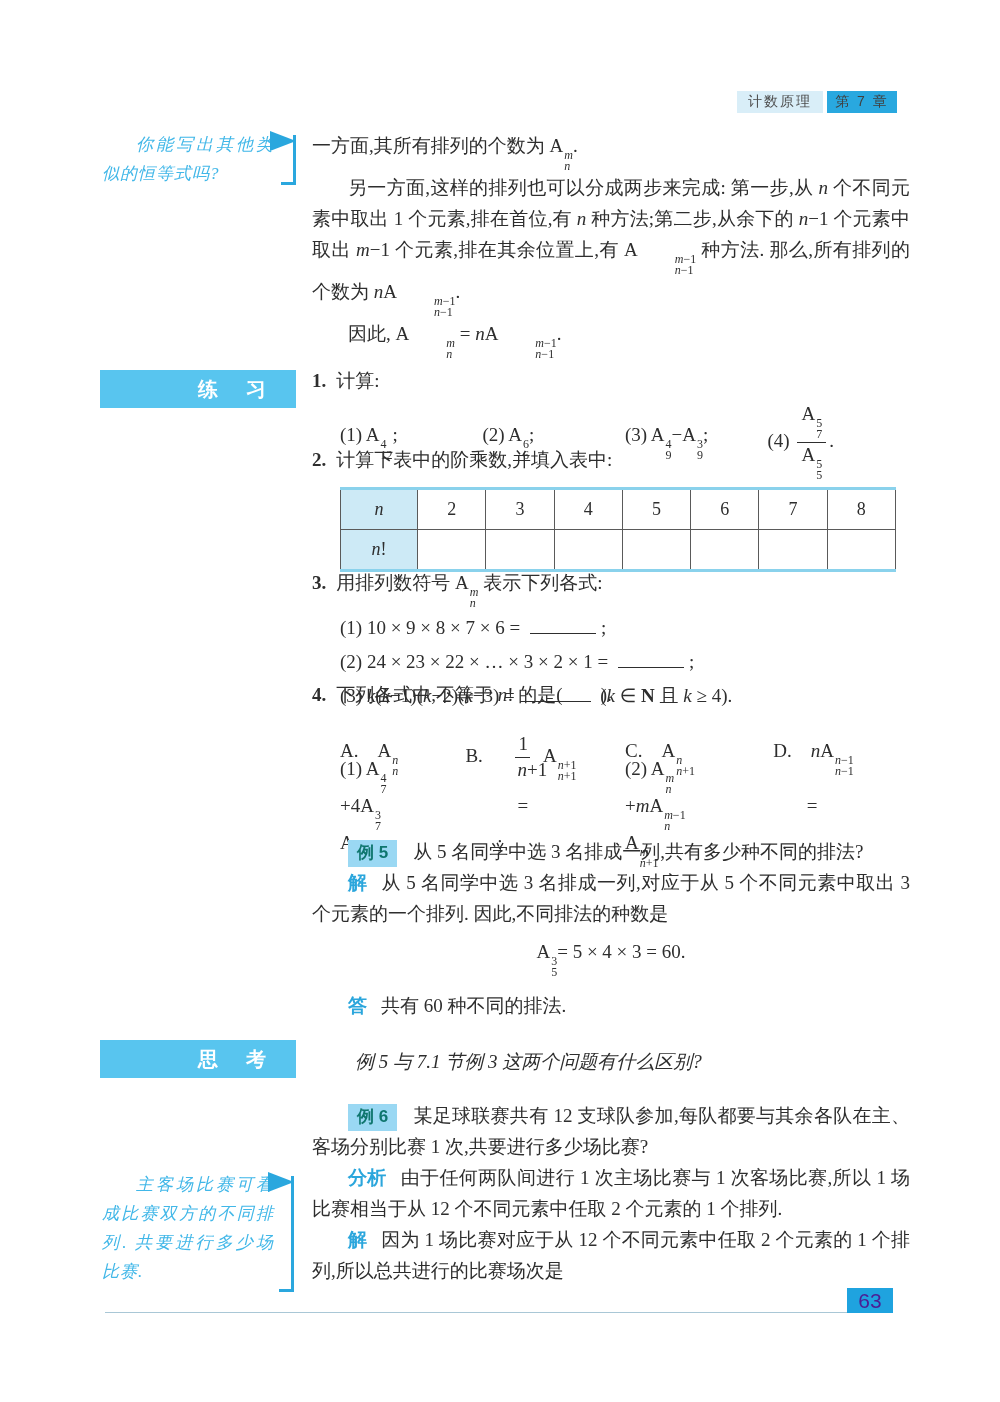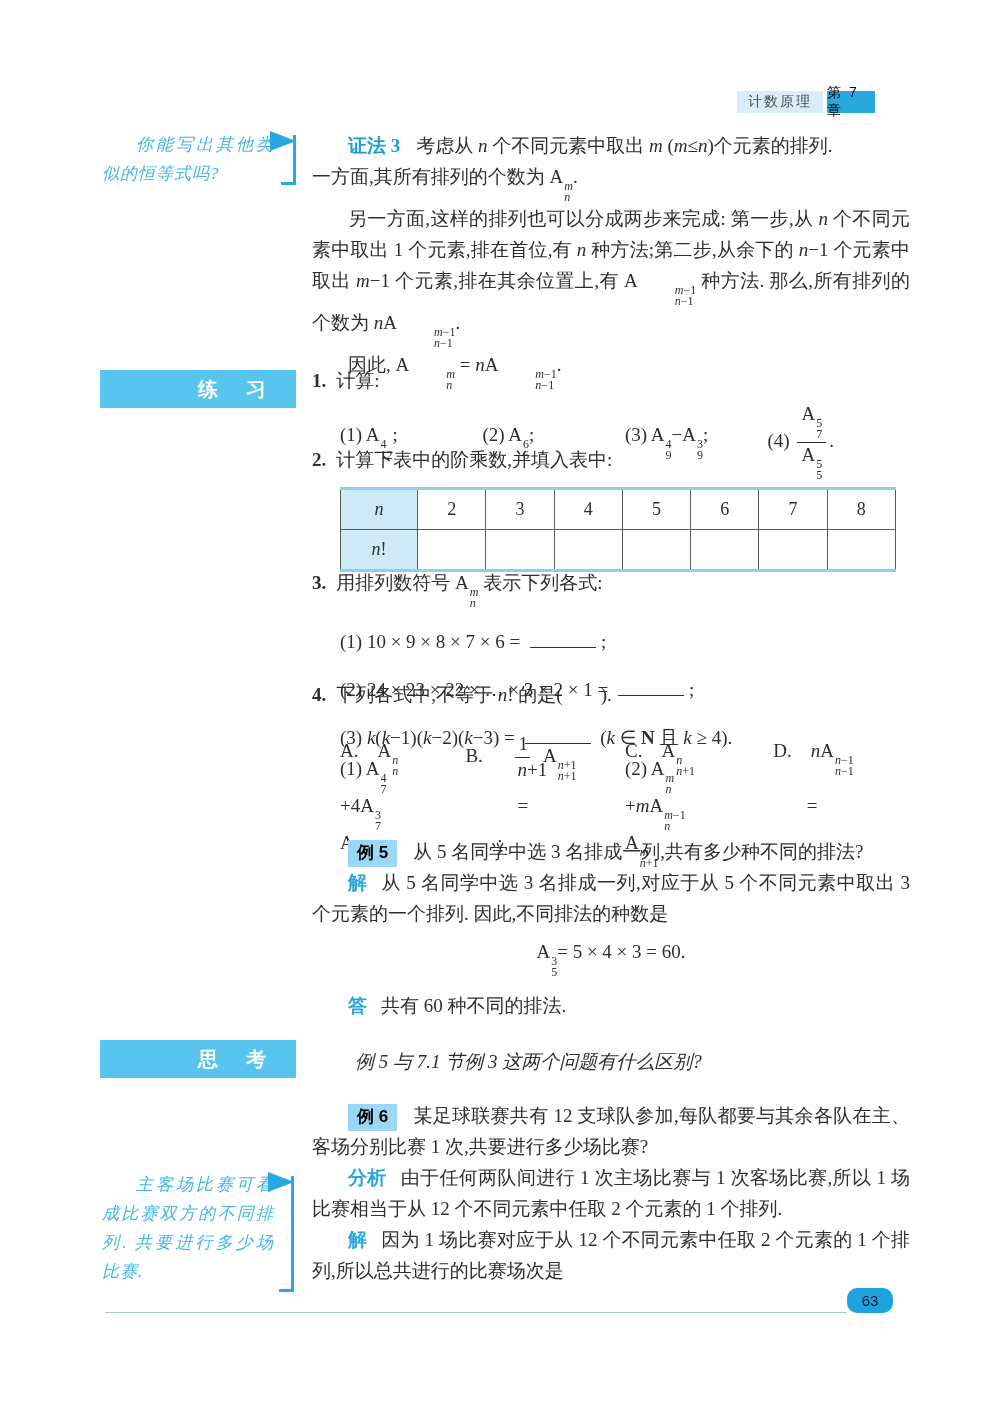--- a/index.html
+++ b/index.html
@@ -4,21 +4,21 @@
 <style>
   html,body { margin:0; padding:0; }
   body {
     width:1000px; height:1402px; position:relative; background:#ffffff;
     font-family:"Liberation Serif", serif; color:#2e2e2e; overflow:hidden;
   }
   
   .hd-badge { position:absolute; top:91px; height:22px; display:flex; align-items:center;
     justify-content:center; font-family:"Liberation Sans",sans-serif; font-size:14px; }
   .hd-light { left:737px; width:86px; background:#d9eef8; color:#4c4c4c; letter-spacing:2px; }
-  .hd-blue  { left:827px; width:48px; background:#29a8df; color:#000000; letter-spacing:2px; }
+  .hd-blue  { left:827px; width:70px; background:#29a8df; color:#404040; letter-spacing:2px; }
 
   
   .sidebox { position:absolute; left:100px; width:196px; height:38px; background:#58c5ef;
     color:#fff; font-family:"Liberation Sans",sans-serif; font-size:20px; font-weight:bold;
     display:flex; align-items:center; justify-content:flex-end; padding-right:26px;
     box-sizing:border-box; letter-spacing:4px; }
   .box-practice { top:370px; }
   .box-think { top:1040px; }
 
   
@@ -38,21 +38,21 @@
   .flag2 { left:268px; top:1172px; }
   .flag2 .line { height:116px; }
   .flag2 .foot { top:117px; }
 
   
   .main { position:absolute; left:312px; width:598px; }
   .para { font-size:19px; line-height:31px; text-align:justify; text-indent:36px; }
   .noind { text-indent:0; }
   .lbl { color:#2ba6dc; font-weight:bold; margin-right:14px; }
   .prooflbl { color:#1c9cd8; font-weight:bold; margin-right:16px; }
-  .exbadge { display:inline-block; background:#9ad8f3; color:#000000; font-weight:bold;
+  .exbadge { display:inline-block; background:#9ad8f3; color:#0f766e; font-weight:bold;
     font-family:"Liberation Sans",sans-serif; font-size:17px; padding:1px 9px 2px;
     margin-right:16px; text-indent:0; line-height:24px; }
 
   
   .v { font-style:italic; }
   .pa { white-space:nowrap; }
   .sc { display:inline-flex; flex-direction:column; font-size:12px; line-height:11px;
     vertical-align:-7px; margin-left:1px; }
   .sc .su, .sc .sb { display:block; height:11px; white-space:nowrap; }
   .fr { display:inline-flex; flex-direction:column; align-items:center; vertical-align:middle;
@@ -62,57 +62,56 @@
   .blank { display:inline-block; width:66px; border-bottom:1px solid #2e2e2e; height:15px;
     vertical-align:baseline; margin:0 5px; }
 
   
   .ex-item { position:absolute; left:0; width:598px; font-size:19px; }
   .ex-head { line-height:30px; }
   .ex-no { font-weight:bold; margin-right:10px; }
   .ex-row { display:flex; align-items:center; padding-left:28px; margin-top:8px; }
   .ex-row > span { flex:1; }
   .ex-lines { padding-left:28px; line-height:30px; }
-  .ex-lines div { margin-top:18px; }
+  .ex-lines div { margin-top:4px; }
   .opt-row { display:flex; align-items:center; padding-left:28px; margin-top:24px; }
   .opt-row span:nth-child(1){ width:22%; } .opt-row span:nth-child(2){ width:28%; }
   .opt-row span:nth-child(3){ width:26%; } .opt-row span:nth-child(4){ width:24%; }
   .two-col { display:flex; align-items:center; padding-left:28px; margin-top:8px; }
   .two-col span { width:50%; }
 
   
   .fact-table { border-collapse:collapse; margin-left:28px; margin-top:12px; width:556px;
     border-top:3px solid #8ad2ec; border-bottom:3px solid #8ad2ec; }
   .fact-table td { border:1px solid #5a5a5a; height:37px; text-align:center; font-size:18px; }
   .fact-table td.hd { background:#cdeaf6; width:74px; }
 
   
   .center-formula { text-align:center; font-size:19px; }
 
   
   .bottom-rule { position:absolute; left:105px; top:1312px; width:742px; height:1px; background:#a9c7d6; }
   .page-badge { position:absolute; left:847px; top:1288px; width:46px; height:25px;
-    background:#1fa3df; color:#0f172a; font-family:"Liberation Sans",sans-serif; font-size:15px;
-    display:flex; align-items:center; justify-content:center;border-radius:10px; }
+    background:#1fa3df; color:#4c1d95; font-family:"Liberation Sans",sans-serif; font-size:21px;
+    display:flex; align-items:center; justify-content:center; }
 </style>
 </head>
 <body>
 
 <div class="hd-badge hd-light">计数原理</div>
 <div class="hd-badge hd-blue">第 7 章</div>
 
 <div class="mnote mnote1">你能写出其他类似的恒等式吗?</div>
 <div class="flag flag1">
   <span class="tri"></span>
   <span class="line"></span>
   <span class="foot"></span>
 </div>
 
 <div class="main" style="top:130px;">
-  <div class="para"><span class="prooflbl">证法 3</span><span>考虑从 <span class="v">n</span> 个不同元素中取出 <span class="v">m</span> (<span class="v">m</span>≤<span class="v">n</span>)个元素的排列.</span></div>
   <div class="para noind">一方面,其所有排列的个数为 <span class="pa">A<span class="sc">
           <span class="su"><span class="v">m</span></span>
           <span class="sb"><span class="v">n</span></span>
         </span></span>.</div>
   <div class="para">另一方面,这样的排列也可以分成两步来完成: 第一步,从 <span class="v">n</span> 个不同元素中取出 1 个元素,排在首位,有 <span class="v">n</span> 种方法;第二步,从余下的 <span class="v">n</span>−1 个元素中取出 <span class="v">m</span>−1 个元素,排在其余位置上,有 <span class="pa">A<span class="sc">
           <span class="su"><span class="v">m</span>−1</span>
           <span class="sb"><span class="v">n</span>−1</span>
         </span></span> 种方法. 那么,所有排列的个数为 <span class="v">n</span><span class="pa">A<span class="sc">
           <span class="su"><span class="v">m</span>−1</span>
           <span class="sb"><span class="v">n</span>−1</span>

